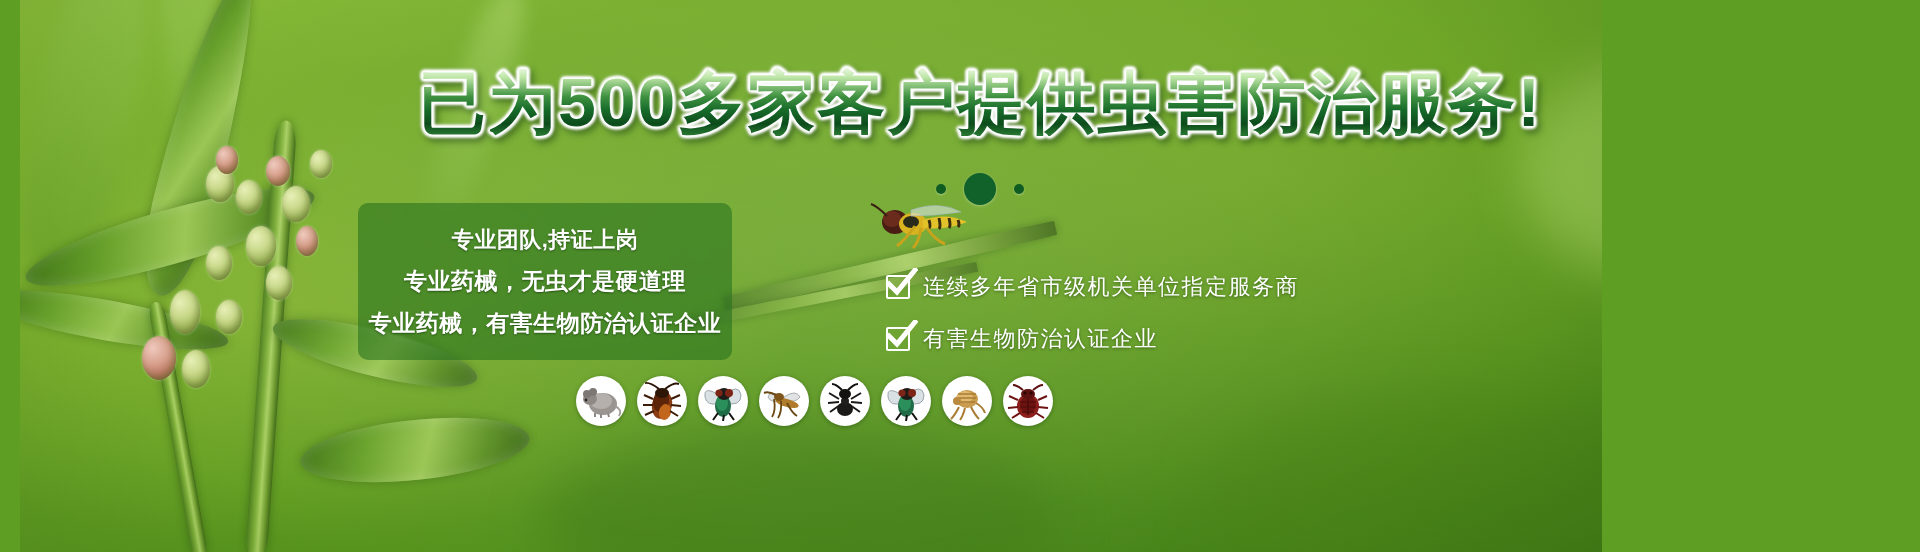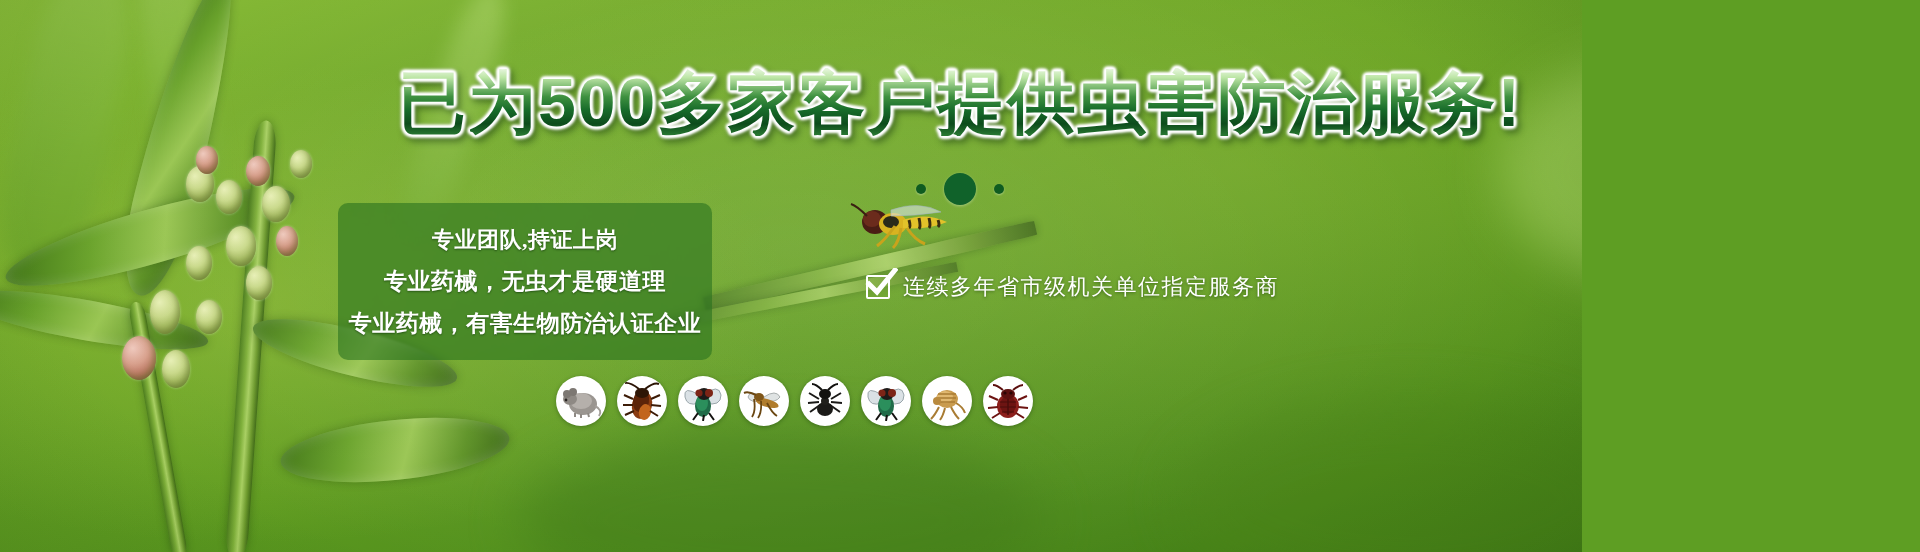--- a/index.html
+++ b/index.html
@@ -2,21 +2,21 @@
 <html><head>
 <meta charset="utf-8">
 <style>
   * { margin:0; padding:0; box-sizing:border-box; }
   body {
     width:1920px; height:552px; overflow:hidden;
     font-family:"Liberation Sans", sans-serif;
     background:#5e9e23;
   }
   .banner {
-    position:relative; width:1582px; height:552px; overflow:hidden;
+    position:relative; width:1582px; height:552px; overflow:hidden;margin-left:20px;
   }
   
   .bg-base {
     position:absolute; inset:0;
     background:
       radial-gradient(ellipse 55% 70% at 16% 55%, rgba(150,190,60,0.55) 0%, rgba(110,165,35,0.0) 62%),
       radial-gradient(ellipse 70% 90% at 78% 30%, rgba(135,180,50,0.45) 0%, rgba(90,150,30,0.0) 70%),
       linear-gradient(165deg, #8bbd3a 0%, #76ad2c 18%, #6aa526 38%, #5d9a20 58%, #4e8c1b 78%, #3f7a15 100%);
   }
   .bg-vignette {
@@ -101,21 +101,20 @@
     border-radius:10px;
     display:flex; flex-direction:column;
     align-items:center; justify-content:center;
     gap:11px;
     backdrop-filter:blur(1px);
   }
   .info-line {
     color:#ffffff; font-weight:bold; font-size:23px;
     letter-spacing:0.5px; white-space:nowrap;
     text-shadow:0 1px 2px rgba(10,40,5,0.55);
-    font-family:Liberation Serif, serif;
   }
   .info-line.l1 { font-size:22px; }
   .info-line.l2 { font-size:23px; }
   .info-line.l3 { font-size:23px; }
   
   .bullets {
     position:absolute; left:866px; top:272px;
     display:flex; flex-direction:column; gap:22px;
   }
   .bullet {
@@ -231,20 +230,28 @@
 
   <div class="bullets">
     <div class="bullet">
       <span class="check-box">
         <svg width="34" height="30" viewBox="0 0 34 30">
           <path d="M5 16 L13 24 L31 2" stroke="#ffffff" stroke-width="5" fill="none" stroke-linecap="square"></path>
         </svg>
       </span>
       <span class="bullet-text">连续多年省市级机关单位指定服务商</span>
     </div>
+    <div class="bullet">
+      <span class="check-box">
+        <svg width="34" height="30" viewBox="0 0 34 30">
+          <path d="M5 16 L13 24 L31 2" stroke="#ffffff" stroke-width="5" fill="none" stroke-linecap="square"></path>
+        </svg>
+      </span>
+      <span class="bullet-text">有害生物防治认证企业</span>
+    </div>
   </div>
 
   <div class="pest-row">
 
     <div class="pest">
       <svg width="44" height="38" viewBox="0 0 44 38">
         <ellipse cx="24" cy="22" rx="14" ry="11" fill="#9a9590"></ellipse>
         <ellipse cx="22" cy="19" rx="11" ry="8" fill="#b5b0ab"></ellipse>
         <ellipse cx="11" cy="17" rx="7" ry="6" fill="#8e8984"></ellipse>
         <circle cx="8" cy="12" r="4" fill="#7d7873"></circle>

